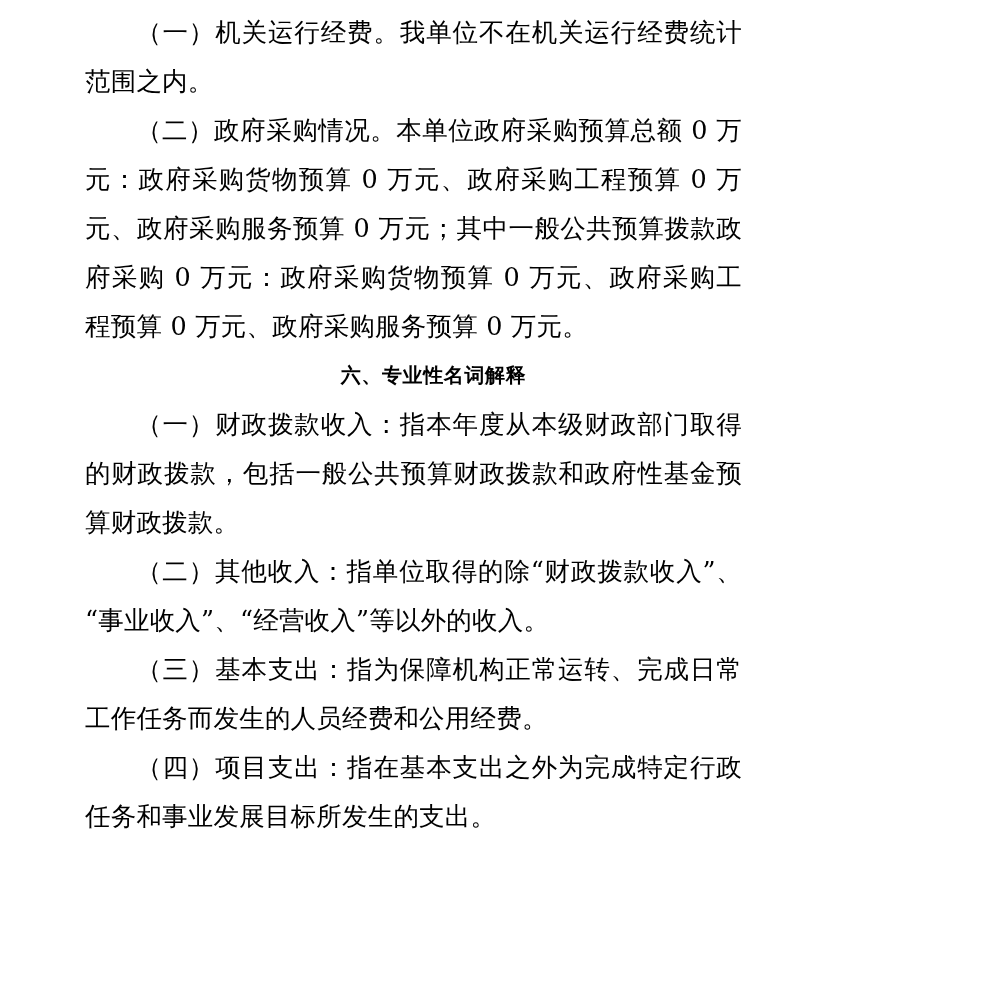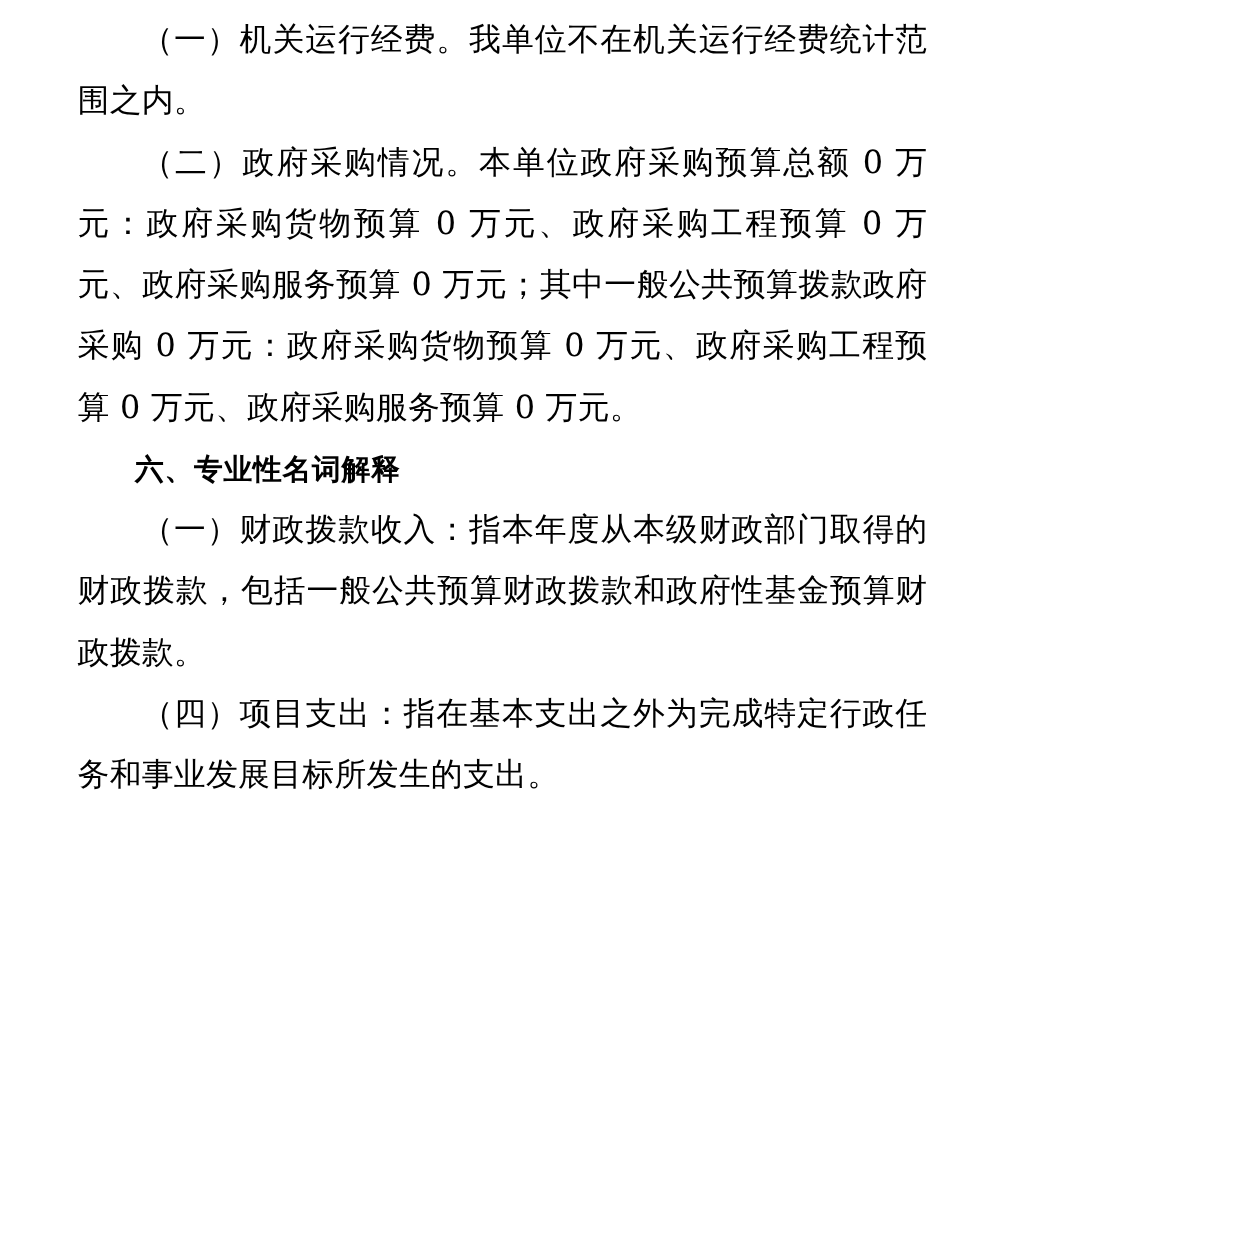--- a/index.html
+++ b/index.html
@@ -11,55 +11,58 @@
     width: 1000px;
     height: 1008px;
     font-family: "DejaVu Serif", "Liberation Serif", serif;
     color: #000000;
     overflow: hidden;
   }
   .page {
     width: 852px;
     height: 1008px;
     box-sizing: border-box;
-    padding: 8px 110px 0 62px;
+    padding: 8px 110px 0 85px;
     position: relative;
   }
   .para {
     font-size: 25.5px;
     line-height: 49px;
     text-align: justify;
     text-justify: inter-ideograph;
     margin: 0 0 0 0;
     letter-spacing: 0.2px;
   }
   .para.indent {
     text-indent: 2em;
   }
   .heading {
-    font-size: 23px;
+    font-size: 20px;
     line-height: 49px;
     font-weight: bold;
     text-indent: 2em;
     margin: 0;
     letter-spacing: 0.6px;
+    text-align: center;
   }
 </style>
 </head>
 <body>
 
 <div class="page">
 
   <p class="para indent">（一）机关运行经费。我单位不在机关运行经费统计范围之内。</p>
 
   <p class="para indent">（二）政府采购情况。本单位政府采购预算总额 0 万元：政府采购货物预算 0 万元、政府采购工程预算 0 万元、政府采购服务预算 0 万元；其中一般公共预算拨款政府采购 0 万元：政府采购货物预算 0 万元、政府采购工程预算 0 万元、政府采购服务预算 0 万元。</p>
 
 
 
   <h2 class="heading">六、专业性名词解释</h2>
 
   <p class="para indent">（一）财政拨款收入：指本年度从本级财政部门取得的财政拨款，包括一般公共预算财政拨款和政府性基金预算财政拨款。</p>
 
+  <p class="para indent">（二）其他收入：指单位取得的除“财政拨款收入”、“事业收入”、“经营收入”等以外的收入。</p>
 
+  <p class="para indent">（三）基本支出：指为保障机构正常运转、完成日常工作任务而发生的人员经费和公用经费。</p>
 
   <p class="para indent">（四）项目支出：指在基本支出之外为完成特定行政任务和事业发展目标所发生的支出。</p>
 
 </div>
 
 </body></html>

